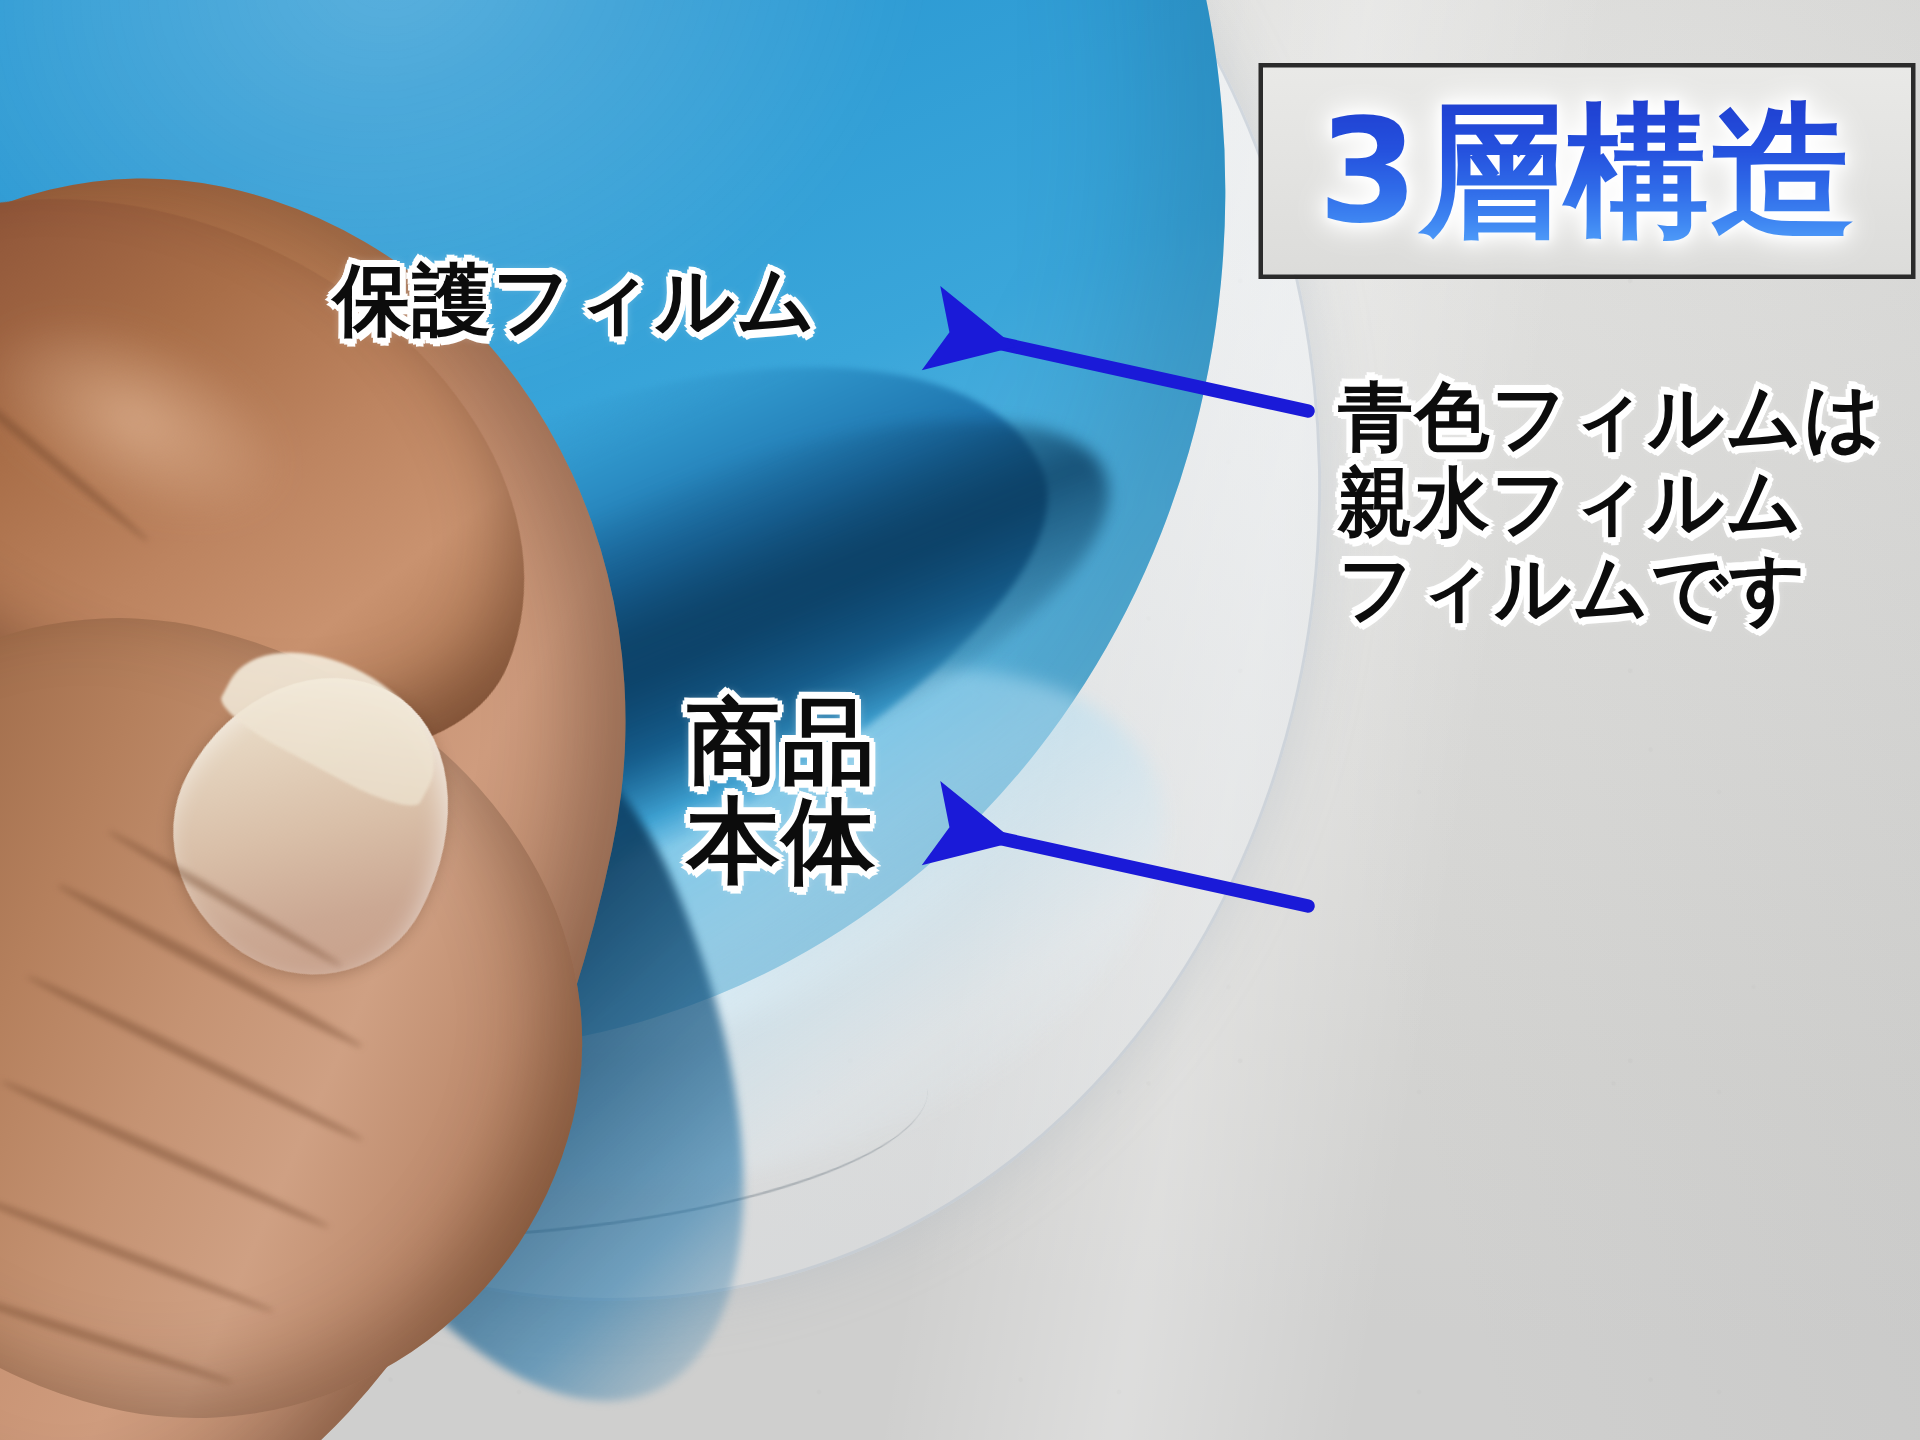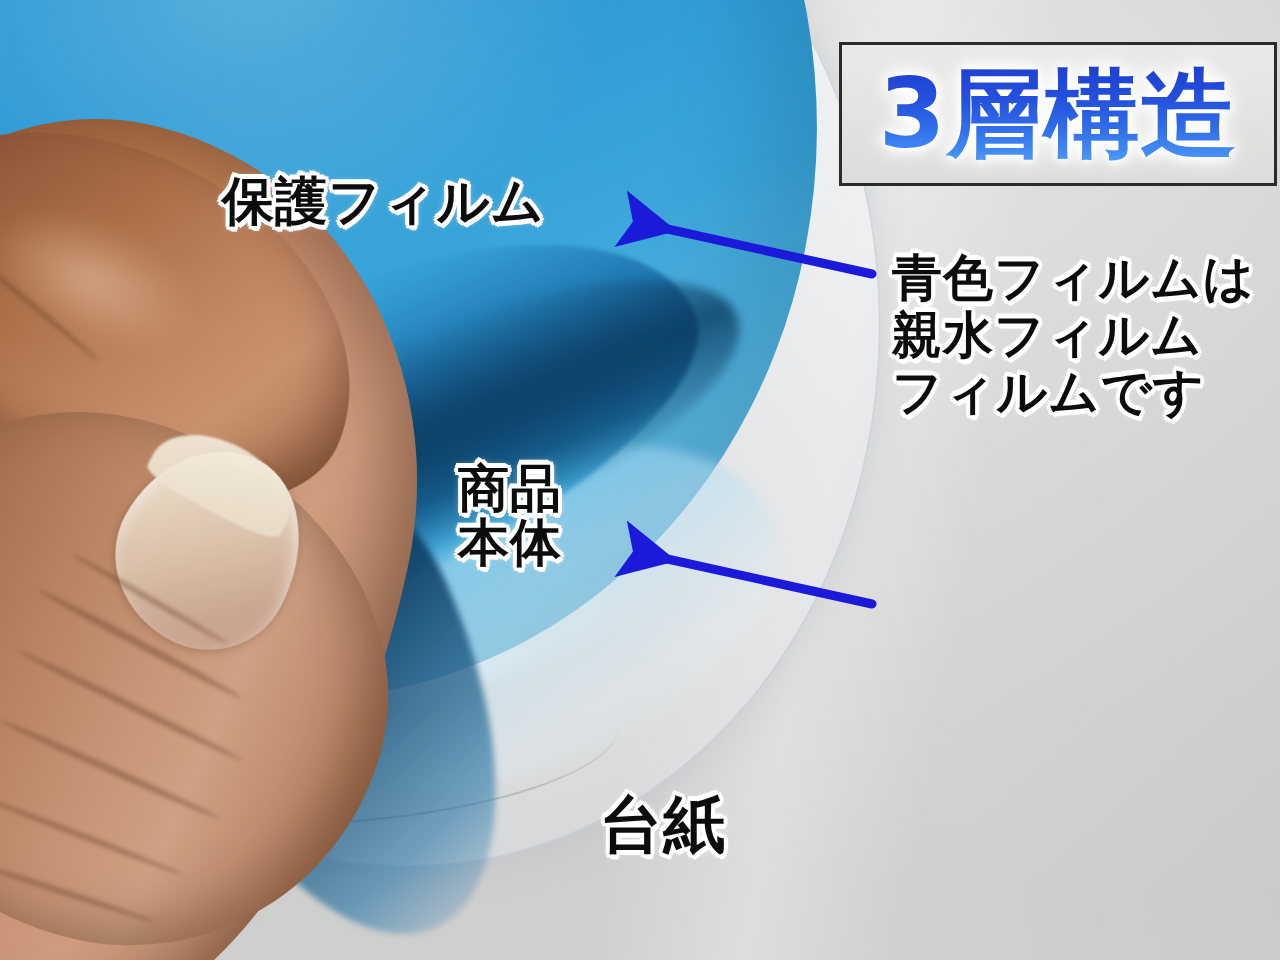--- a/index.html
+++ b/index.html
@@ -269,21 +269,21 @@
     text-shadow:
       -3px -3px 0 #fff,  3px -3px 0 #fff,
       -3px  3px 0 #fff,  3px  3px 0 #fff,
       -4px  0   0 #fff,  4px  0   0 #fff,
        0   -4px 0 #fff,  0    4px 0 #fff,
       -2px -5px 0 #fff,  2px  5px 0 #fff,
        0    0   8px rgba(255,255,255,.95);
   }
 
   #cap-hogo{left:222px;top:132px;font-size:52px;margin-top:42px;}
-  #cap-honta{left:458px;top:462px;font-size:51px;text-align:left;}
+  #cap-honta{left:458px;top:462px;font-size:62px;text-align:left;}
   #cap-daishi{left:600px;top:792px;font-size:62px;}
   #cap-note-blue{left:892px;top:250px;font-size:50px;line-height:1.14;}
   #cap-note-clear{left:892px;top:552px;font-size:50px;line-height:1.14;}
 
   
   .arrow-svg{position:absolute;left:0;top:0;width:1280px;height:960px;overflow:visible;pointer-events:none;}
 
   
   #title-badge{
     position:absolute;
@@ -357,21 +357,20 @@
       </defs>
       <line x1="872" y1="274" x2="640" y2="223" stroke="#1a1ad8" stroke-width="9" stroke-linecap="round" marker-end="url(#ah)"></line>
       <line x1="872" y1="604" x2="640" y2="553" stroke="#1a1ad8" stroke-width="9" stroke-linecap="round" marker-end="url(#ah)"></line>
     </svg>
 
     <div class="cap" id="cap-hogo">保護フィルム</div>
 
     <div class="cap" id="cap-honta">商品
 本体</div>
 
-    <div class="cap" id="cap-daishi">台紙</div>
 
     <div class="cap" id="cap-note-blue">青色フィルムは
 親水フィルム
 フィルムです</div>
 
 
     <div id="title-badge">
       <span id="title-text">3層構造</span>
     </div>
 

